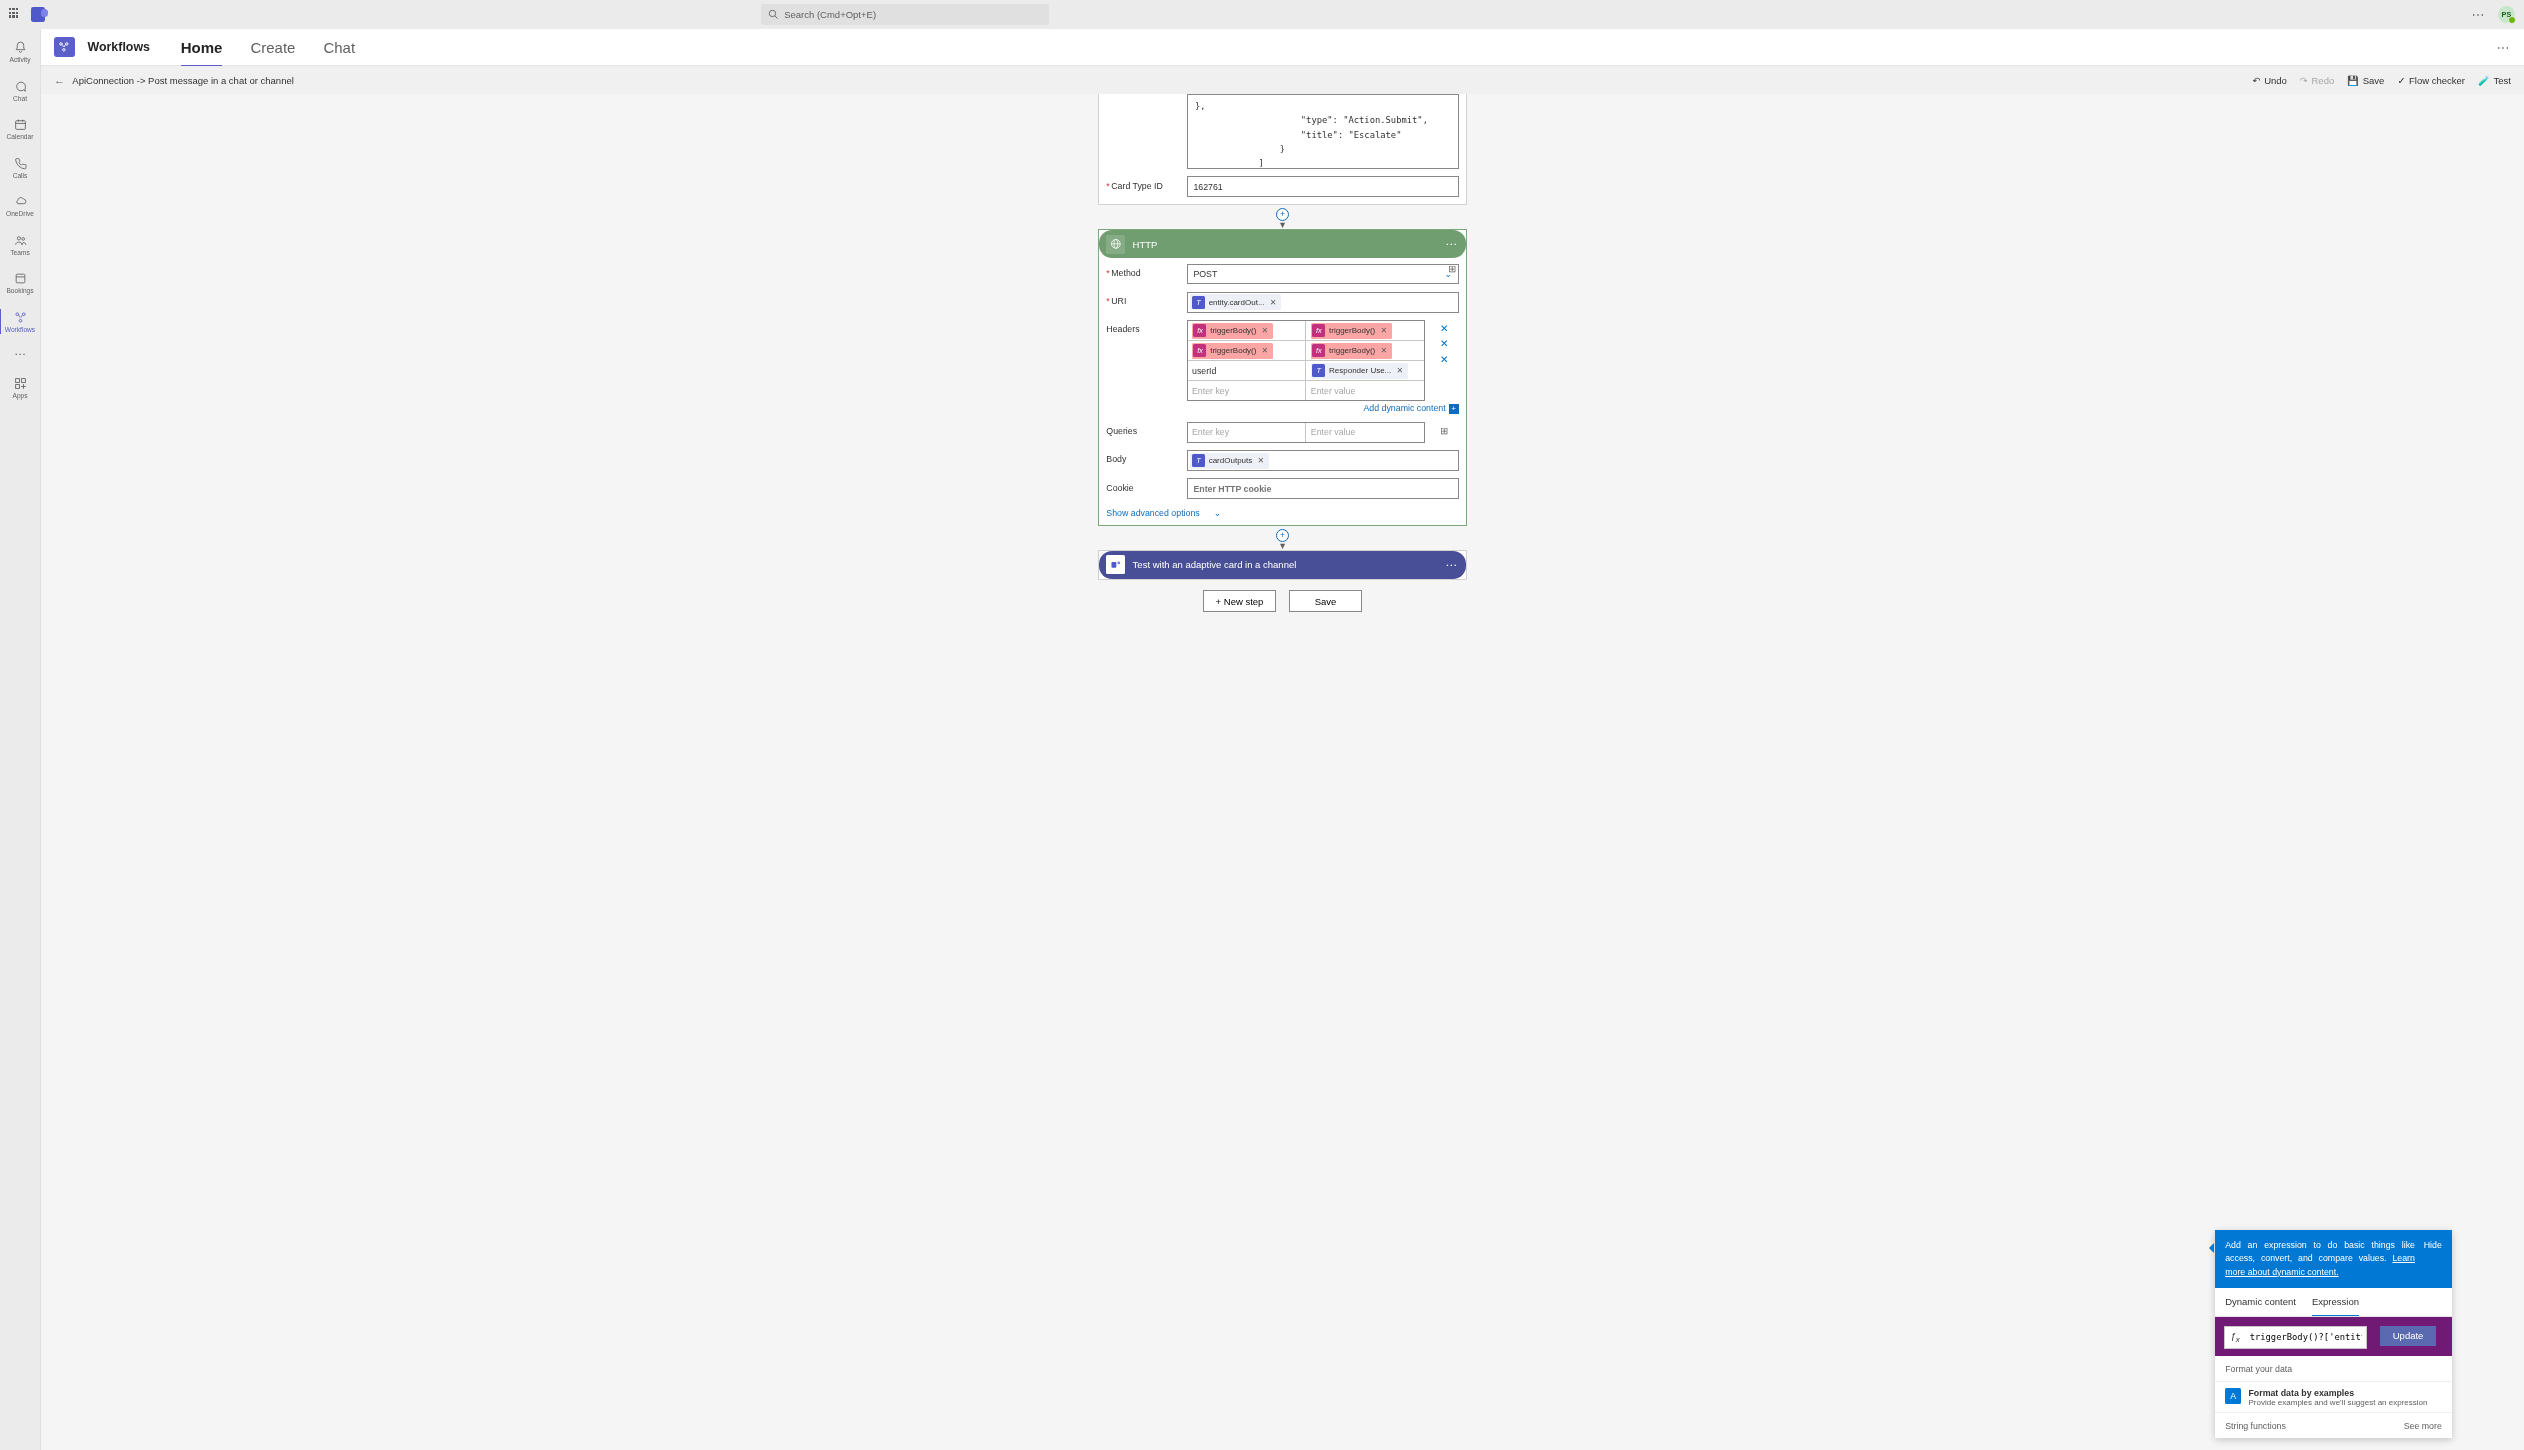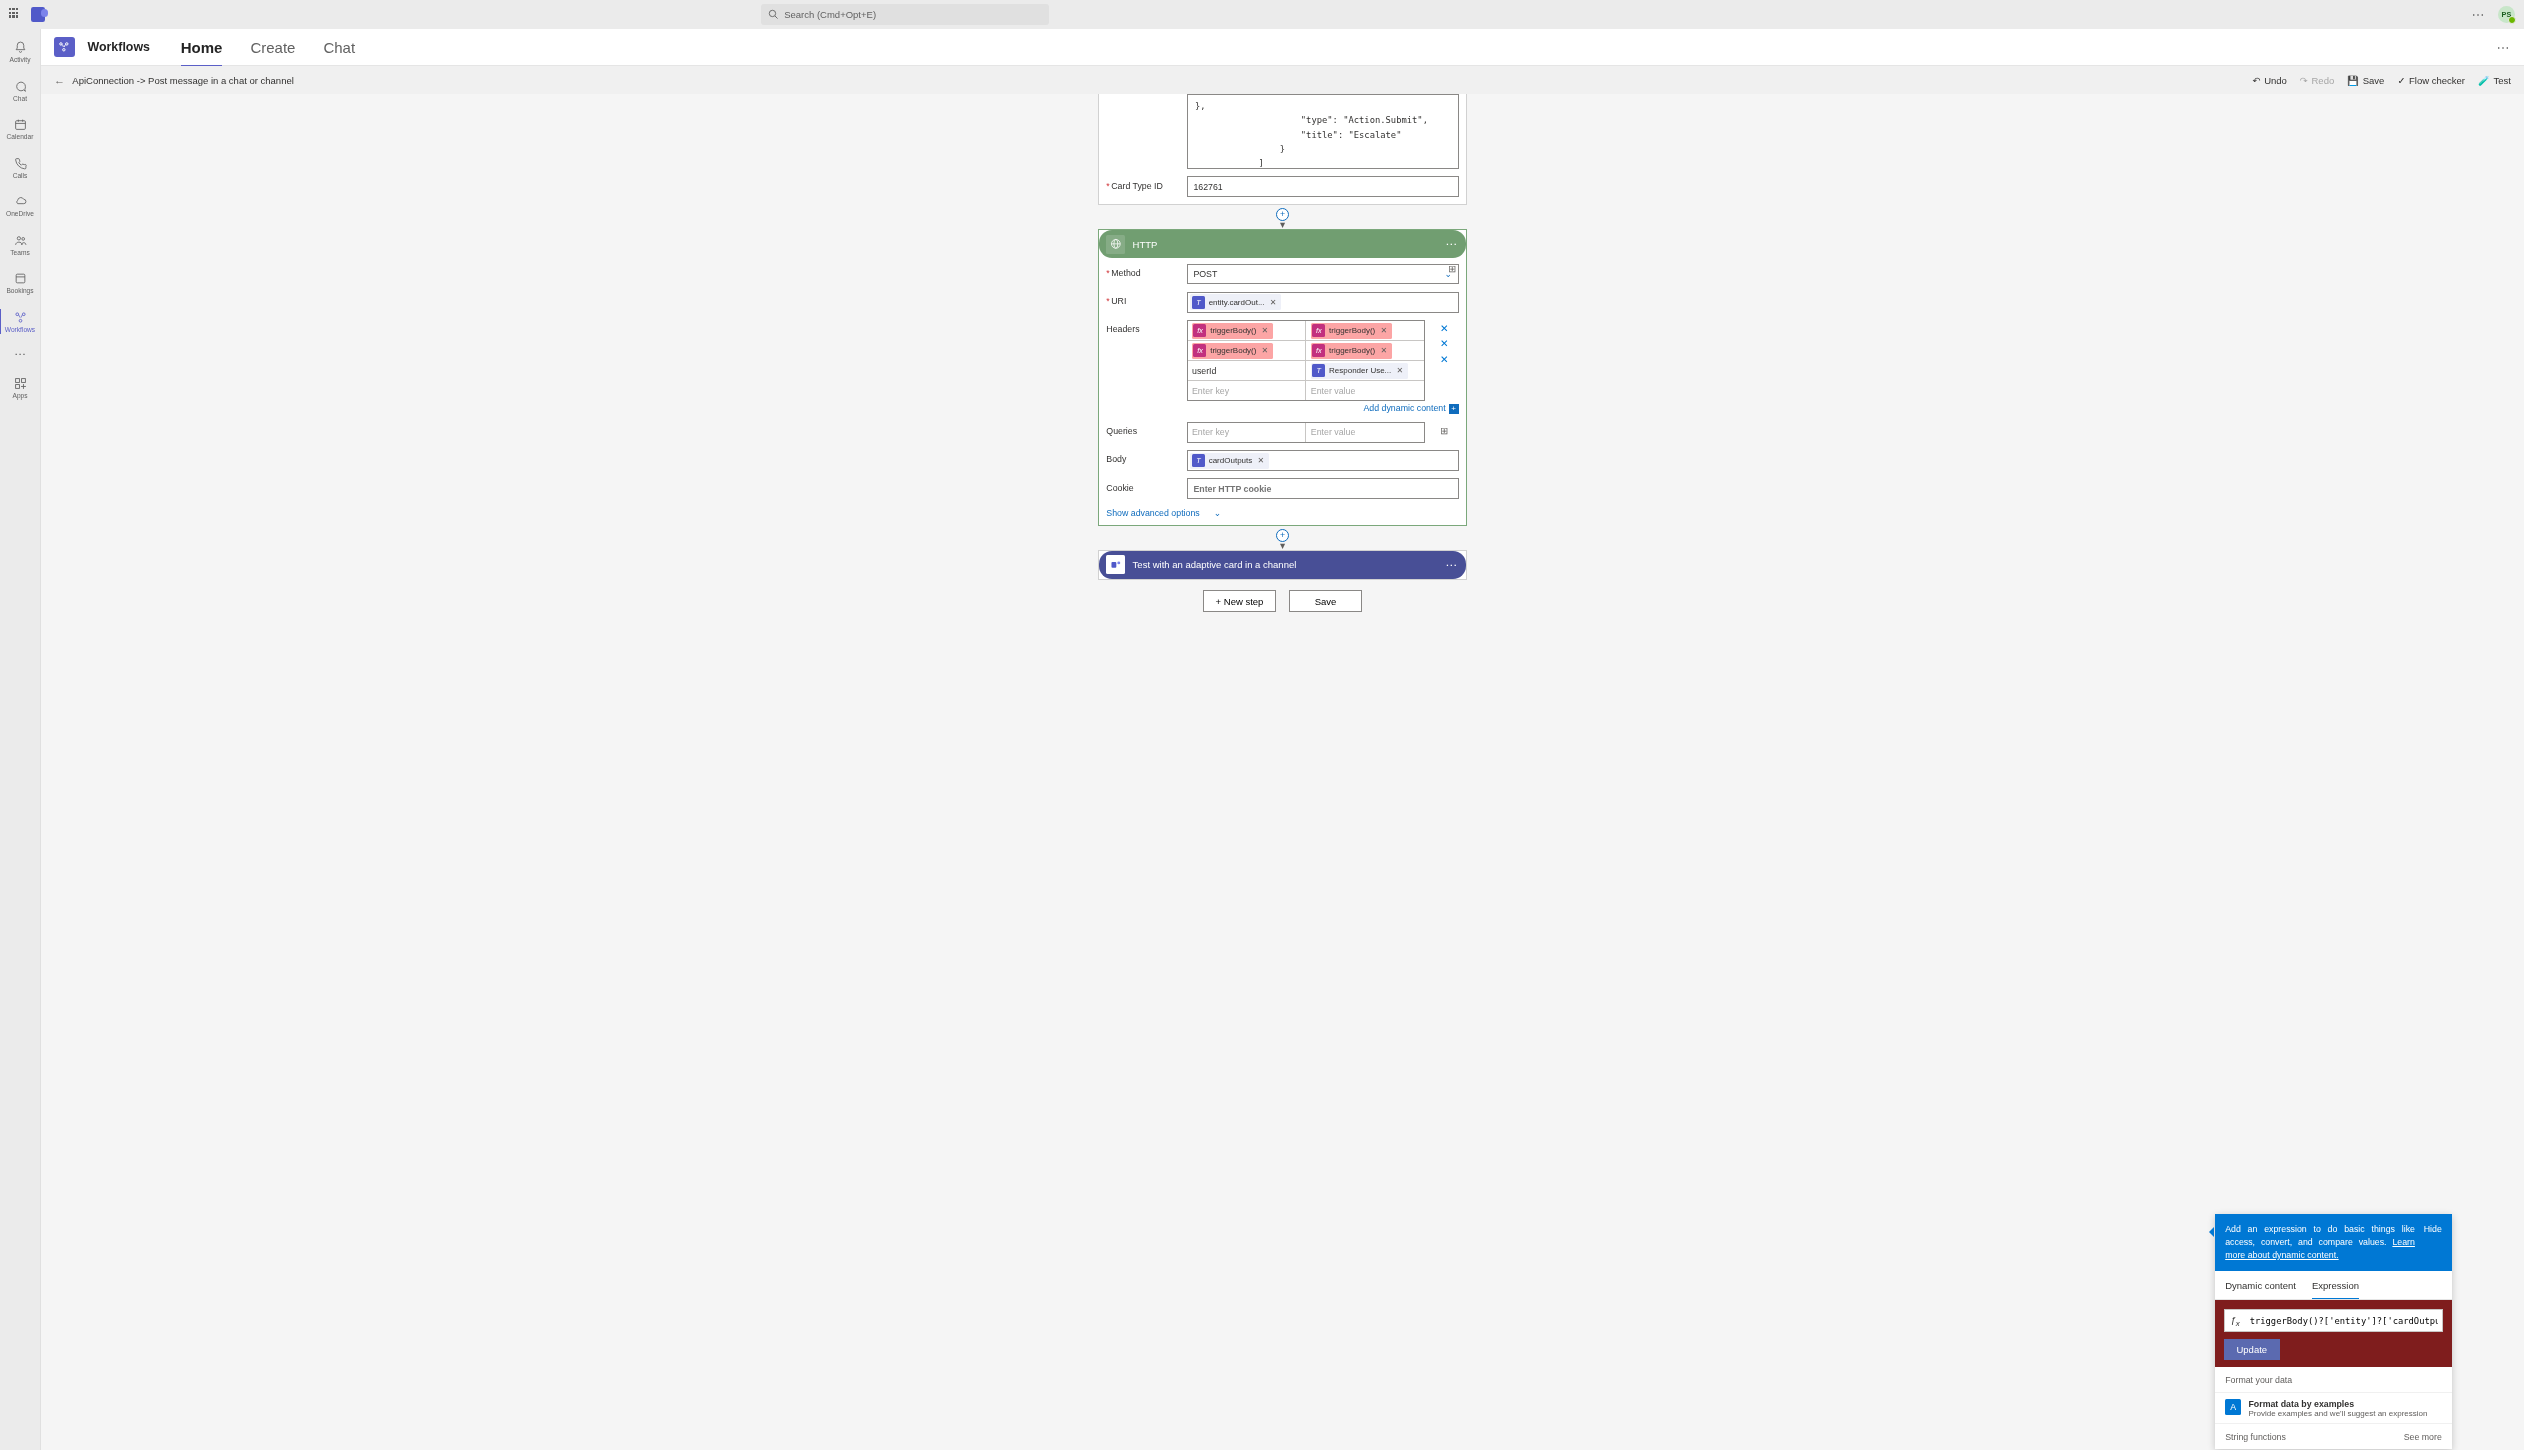--- a/index.html
+++ b/index.html
@@ -94,30 +94,30 @@
 
 .connector { width: 369px; display: flex; flex-direction: column; align-items: center; }
 .connector .plus-circle { width: 13px; height: 13px; border: 0.7px solid #0f6cbd; border-radius: 50%; color: #0f6cbd; font-size: 8.8px; display: flex; align-items: center; justify-content: center; background: #fff; cursor: pointer; margin: 2.9px 0 0; }
 .connector .arrow-down { color: #605e5c; font-size: 10.2px; line-height: 0.8; }
 
 
 .bottom-bar { width: 369px; margin: 10.2px auto 0; display: flex; justify-content: center; gap: 13px; }
 .btn { height: 22px; min-width: 73px; background: #fff; border: 0.7px solid #8a8886; font-size: 9.5px; display: flex; align-items: center; justify-content: center; cursor: pointer; }
 
 
-.dc-panel { position: absolute; right: 72px; bottom: 1px; width: 237px; background: #fff; box-shadow: 0 2.2px 7.3px rgba(0,0,0,0.2); font-size: 9.5px; z-index: 20; }
+.dc-panel { position: absolute; right: 72px; bottom: 12px; width: 237px; background: #fff; box-shadow: 0 2.2px 7.3px rgba(0,0,0,0.2); font-size: 9.5px; z-index: 20; }
 .dc-panel .dc-caret { position: absolute; left: -5.8px; top: 13px; width: 0; height: 0; border-top: 5.8px solid transparent; border-bottom: 5.8px solid transparent; border-right: 5.8px solid #0078d4; }
 .dc-blue { background: #0078d4; color: #fff; padding: 8.8px 10.2px; display: flex; gap: 8.8px; font-size: 8.8px; line-height: 1.5; }
 .dc-blue .desc { flex: 1; text-align: justify; }
 .dc-blue a { color: #fff; text-decoration: underline; }
 .dc-blue .hide { cursor: pointer; }
 .dc-tabs { display: flex; padding: 0 10.2px; gap: 16px; border-bottom: 0.7px solid #e5e5e5; }
 .dc-tab { padding: 8.8px 0 7.3px; font-size: 9.5px; color: #323130; cursor: pointer; border-bottom: 1.5px solid transparent; }
 .dc-tab.active { border-bottom-color: #0078d4; font-weight: 400; }
-.dc-expr-row { padding: 8.8px 8.8px 7.3px; background: #7f1d1d; display: flex; flex-direction: column; gap: 7px; }
+.dc-expr-row { padding: 8.8px 8.8px 7.3px; background: #701a75; display: flex; gap: 13px; }
 .dc-expr-box { display: flex; align-items: center; background: #fff; border: 0.7px solid #c8c6c4; height: 23.4px; }
 .dc-expr-box .fxlab { width: 20.5px; text-align: center; font-style: italic; color: #323130; font-size: 9.5px; }
 .dc-expr-box input { flex: 1; border: none; outline: none; font-family: monospace; font-size: 8.8px; padding: 0 4.4px; }
 .dc-update { width: 56px; height: 20.5px; background: #5b6ab0; color: #fff; border: none; font-size: 9.5px; cursor: pointer; }
 .dc-section-h { padding: 7.3px 10.2px; font-size: 8.8px; color: #605e5c; }
 .dc-item { padding: 5.8px 10.2px; display: flex; gap: 7.3px; align-items: flex-start; border-top: 0.7px solid #f0f0f0; cursor: pointer; }
 .dc-item .dci-ic { width: 16px; height: 16px; background: #0078d4; color: #fff; display: flex; align-items: center; justify-content: center; font-size: 8.8px; border-radius: 1.5px; flex: none; }
 .dc-item .dci-t { font-size: 8.8px; font-weight: 600; color: #323130; }
 .dc-item .dci-d { font-size: 8px; color: #605e5c; }
 .dc-sf { padding: 7.3px 10.2px; display: flex; justify-content: space-between; font-size: 8.8px; color: #605e5c; border-top: 0.7px solid #f0f0f0; }

